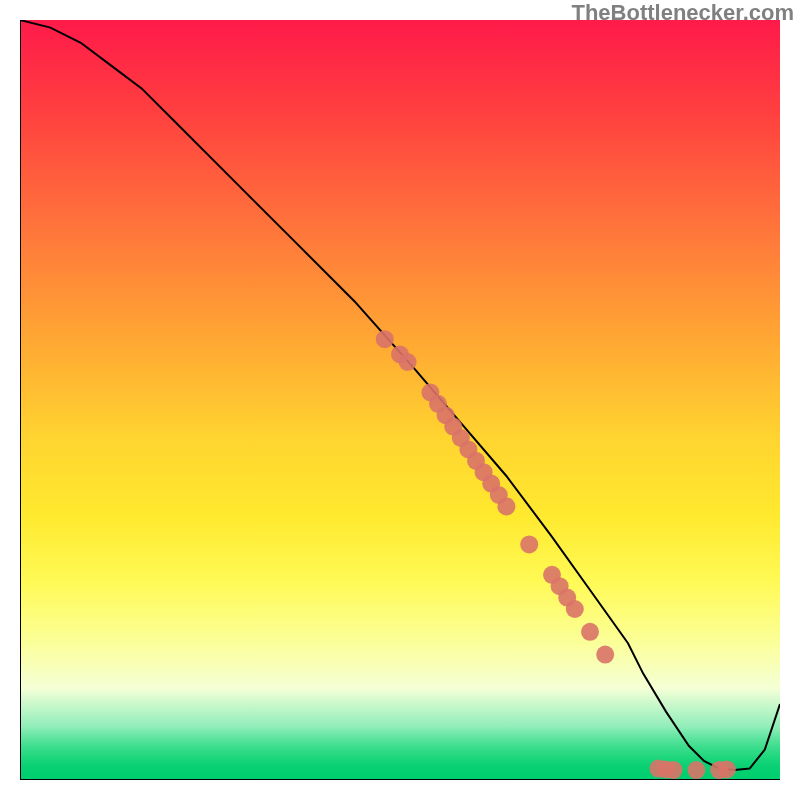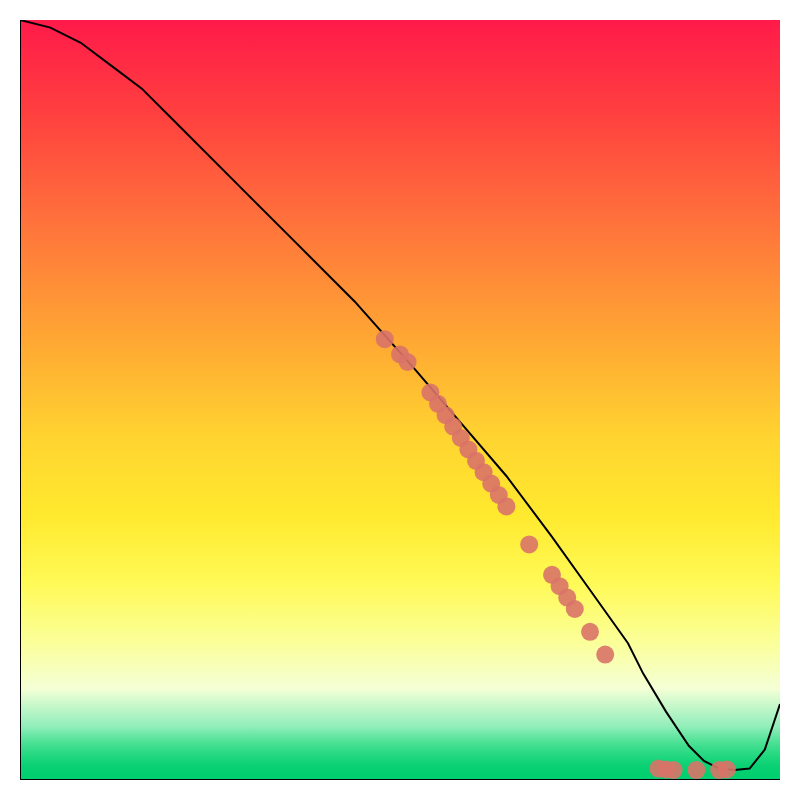--- a/index.html
+++ b/index.html
@@ -117,13 +117,14 @@
         <circle cx="585.2" cy="634.6" r="9" class="dot"></circle>
         <circle cx="638.4" cy="748.6" r="9" class="dot"></circle>
         <circle cx="646.0" cy="749.4" r="9" class="dot"></circle>
         <circle cx="653.6" cy="750.1" r="9" class="dot"></circle>
         <circle cx="676.4" cy="750.1" r="9" class="dot"></circle>
         <circle cx="699.2" cy="750.1" r="9" class="dot"></circle>
         <circle cx="706.8" cy="749.4" r="9" class="dot"></circle>
       </g>
   </svg>
 
+  <div class="watermark">TheBottlenecker.com</div>
 </div>
 
 </body></html>

